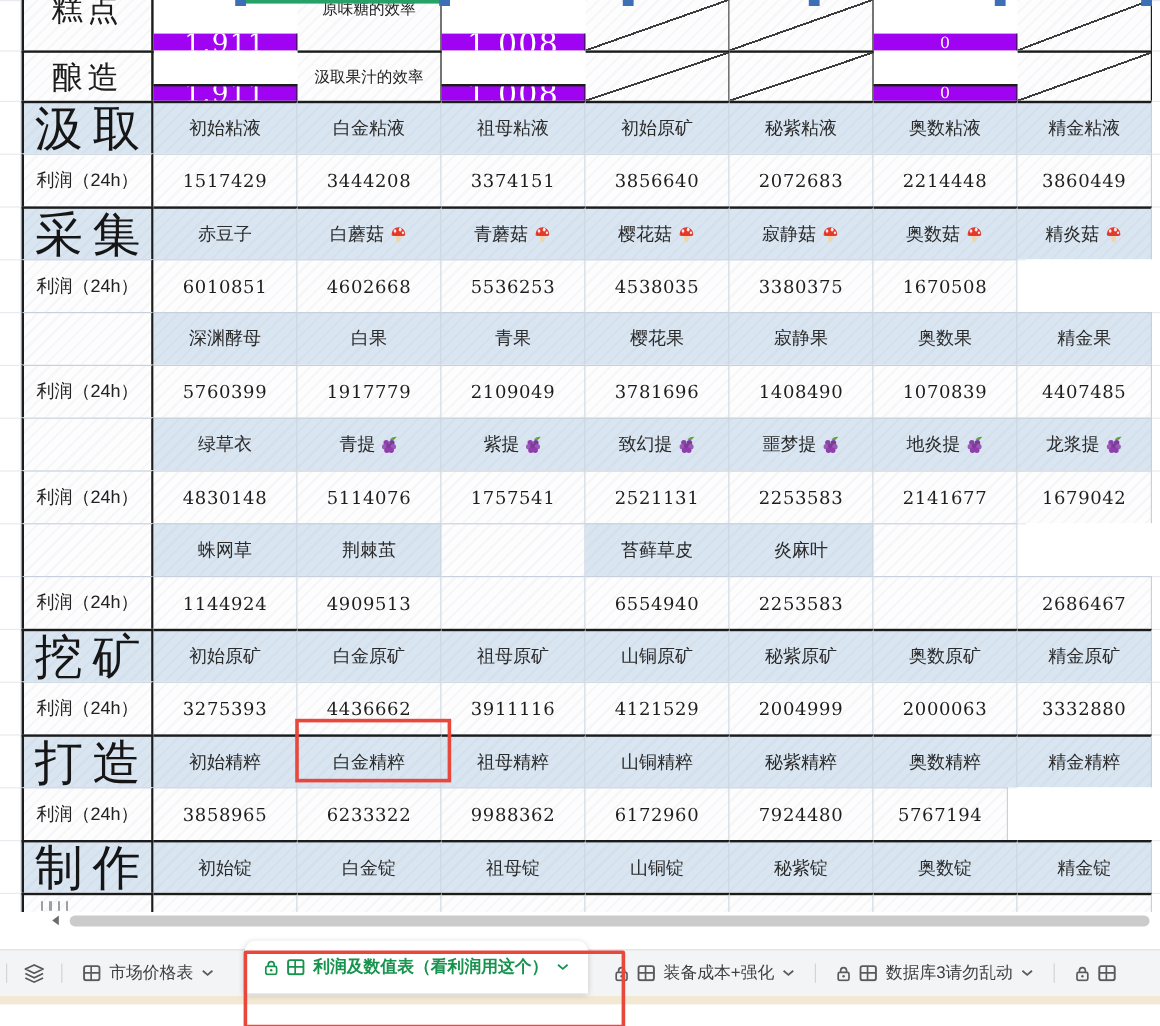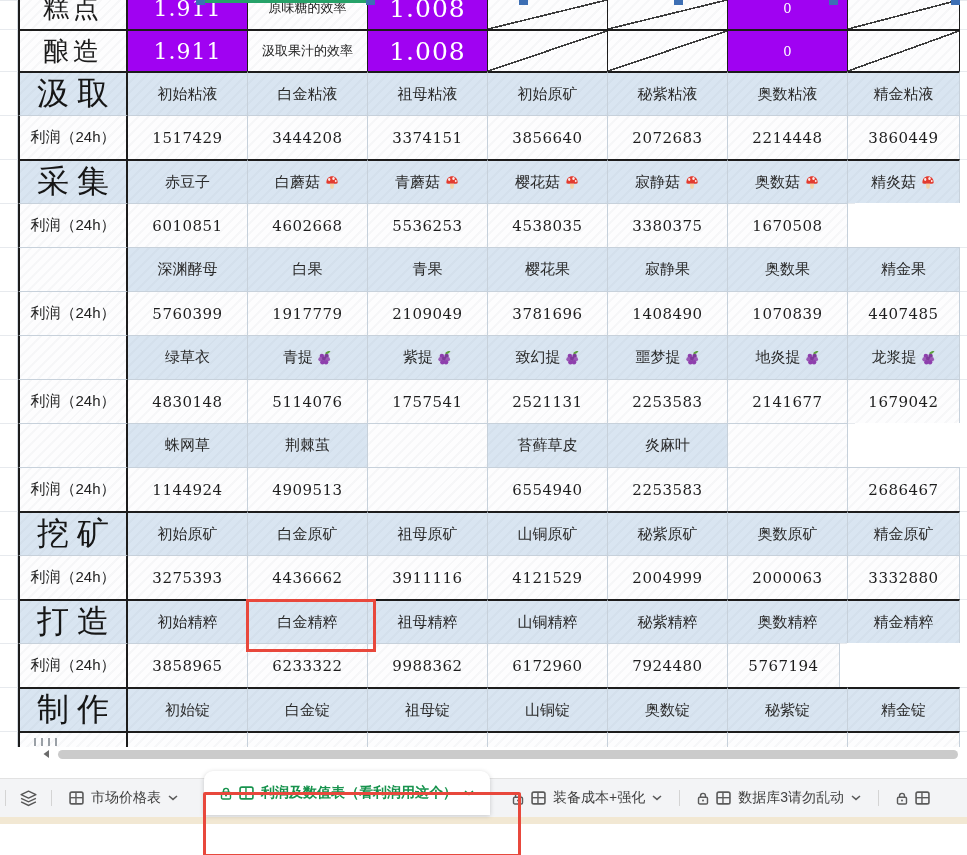--- a/index.html
+++ b/index.html
@@ -2,56 +2,56 @@
 <html><head>
 <meta charset="utf-8">
 <style>
   html,body{margin:0;padding:0;background:#fff;}
   body{width:967px;height:855px;overflow:hidden;font-family:"Liberation Sans",sans-serif;position:relative;}
   .screen{position:relative;width:967px;height:855px;background:#fff;overflow:hidden;}
 
   
   .sheet{position:relative;}
   .row{display:flex;width:967px;box-sizing:border-box;}
-  .h29{height:29px}.h42{height:42px}.h48{height:48px}.h44{height:44px}.h16{height:16px}
+  .h29{height:42px}.h42{height:42px}.h48{height:48px}.h44{height:44px}.h16{height:16px}
   .cell{box-sizing:border-box;flex:0 0 auto;display:flex;align-items:center;justify-content:center;
         position:relative;overflow:hidden;
         background-image:repeating-linear-gradient(135deg,rgba(130,140,150,0.055) 0 2px,transparent 2px 7px);}
   .c-gutter{width:18px;border-right:1px solid #d3dae1;border-top:1px solid #e7eaee;background:#fff;}
   .c-label{width:110px;border-left:2px solid #1c1c1c;border-right:2px solid #1c1c1c;}
   .c-data{width:120px;border-right:1px solid #c7d1db;}
   .c-last{width:112px;border-right:1px solid #c7d1db;}
   .c-sliver{width:7px;border-top:1px solid #e7eaee;background:#fff;}
   .bt-black > .cell{border-top:2px solid #1c1c1c;}
   .bt-light > .cell{border-top:1px solid #c7d1db;}
   .bt-none > .cell{border-top:none;}
   .bt-black > .c-gutter,.bt-light > .c-gutter,.bt-none > .c-gutter{border-top:1px solid #e7eaee;}
   .bt-black > .c-sliver,.bt-light > .c-sliver,.bt-none > .c-sliver{border-top:1px solid #e7eaee;}
 
   .cell-white{background-color:#fdfdfe;}
   .cell-blue{background-color:#d9e5f1;}
-  .cell-purple{background-color:#a002f2;background-image:none;}
+  .cell-purple{background-color:#a002f2;background-image:none;margin-top:28px;}
   .cell-diag{background-color:#fdfdfe;
      background-image:linear-gradient(to bottom right,transparent calc(50% - 0.8px),#3c3c3c calc(50% - 0.8px),#3c3c3c calc(50% + 0.8px),transparent calc(50% + 0.8px)),
      repeating-linear-gradient(135deg,rgba(130,140,150,0.055) 0 2px,transparent 2px 7px);}
 
   
   .top-row .cell{border-right-color:#1c1c1c;}
   .top-row .c-gutter{border-right-color:#d3dae1;}
   .ci{position:absolute;inset:0;display:flex;align-items:center;justify-content:center;text-align:center;}
   .cut .ci{top:-13px;height:42px;bottom:auto;}
   .serif{font-family:"DejaVu Serif","Liberation Serif",serif;}
   .top-label{font-size:26px;letter-spacing:4px;color:#1c1c1c;}
   .mult{font-size:22px;color:#fff;letter-spacing:1px;}
   .eff{font-size:25px;color:#fff;letter-spacing:1px;}
   .eff-sm{font-size:13px;color:#fff;}
   .descTxt{font-size:13px;line-height:1.25;color:#222;padding:0 6px;}
 
   
-  .big-label{font-size:32px;letter-spacing:8px;padding-left:8px;color:#161616;}
+  .big-label{font-size:40px;letter-spacing:8px;padding-left:8px;color:#161616;}
   .profit-label{font-size:15px;color:#222;}
   .item-label{font-size:15px;color:#2a2a2a;display:flex;align-items:center;gap:4px;}
   .num{font-size:15px;color:#1d1d1d;letter-spacing:0.5px;}
   .stub-marks{position:absolute;top:5px;left:14px;width:26px;height:8px;
      background:repeating-linear-gradient(90deg,#9aa0a6 0 2px,transparent 2px 7px);}
 
   
   .scroll-row{position:relative;height:15px;background:#fff;}
   .scroll-arrow{position:absolute;left:42px;top:2px;width:10px;height:10px;display:flex;align-items:center;}
   .scroll-thumb{position:absolute;left:58px;right:9px;top:3px;height:9px;border-radius:5px;background:#cbcbcb;}
@@ -596,24 +596,24 @@
         <div class="cell c-data cell-blue">
           <span class="item-label">白金锭</span>
         </div>
         <div class="cell c-data cell-blue">
           <span class="item-label">祖母锭</span>
         </div>
         <div class="cell c-data cell-blue">
           <span class="item-label">山铜锭</span>
         </div>
         <div class="cell c-data cell-blue">
+          <span class="item-label">秘紫锭</span>
+        </div>
+        <div class="cell c-data cell-blue">
           <span class="item-label">奥数锭</span>
-        </div>
-        <div class="cell c-data cell-blue">
-          <span class="item-label">秘紫锭</span>
         </div>
         <div class="cell c-last cell-blue">
           <span class="item-label">精金锭</span>
         </div>
         <div class="cell c-sliver"></div>
       </div>
       <div class="row h16 bt-black">
         <div class="cell c-gutter"></div>
         <div class="cell c-label cell-white">
           <div class="stub-marks"></div>

